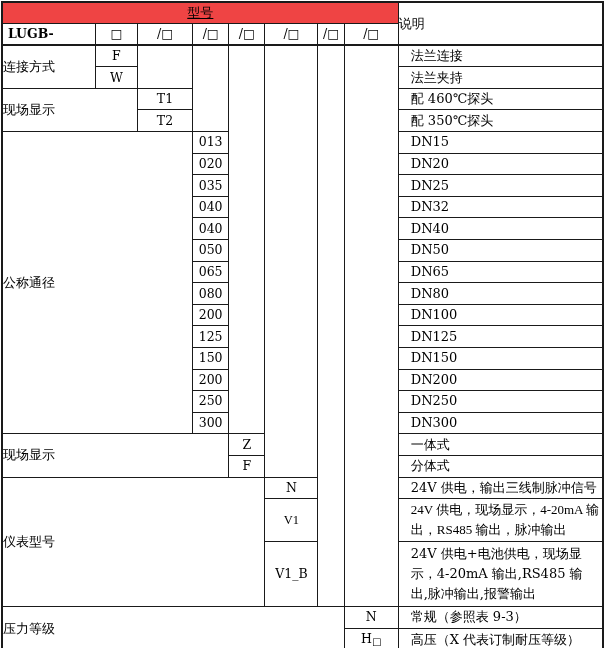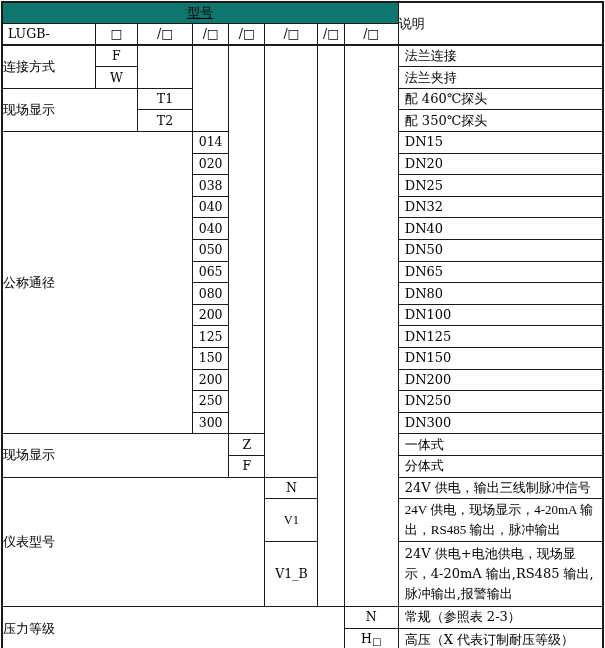--- a/index.html
+++ b/index.html
@@ -18,26 +18,26 @@
     border: 1px solid #1a1a1a;
     padding: 0;
     vertical-align: middle;
     font-weight: normal;
     overflow: hidden;
     line-height: 20px;
   }
   tr.ru  { height: 21.6px; }
   tr.r2u { height: 43.2px; font-family: Liberation Serif, serif; }
   tr.r3u { height: 64.8px; }
-  .hdr   { background: #0f766e; text-align: center; text-decoration: underline; }
+  .hdr   { background: #ef4444; text-align: center; text-decoration: underline; }
   .hdr-w { background: #ffffff; text-align: left; }
   .label { text-align: left; }
   .code  { text-align: center; font-size: 12.5px; }
-  .prefix { text-align: left; padding-left: 5px; font-size: 12.5px; }
-  .desc  { text-align: left; padding-left: 6px; padding-right: 3px; }
+  .prefix { text-align: left; padding-left: 5px; font-size: 12.5px; font-weight: bold; }
+  .desc  { text-align: left; padding-left: 12px; padding-right: 3px; }
   .thickb { border-bottom: 2px solid #1a1a1a; }
   .subbox { font-weight: bold; font-size: 10px; vertical-align: -2px; }
 </style>
 </head>
 <body>
 
 <table class="model-table">
   <colgroup>
     <col style="width:93px">
       <col style="width:42px">
@@ -90,29 +90,29 @@
     <td class="desc">配 460℃探头</td>
   </tr>
 
   <tr class="ru">
     <td class="code">T2</td>
     <td class="desc">配 350℃探头</td>
   </tr>
 
   <tr class="ru">
     <td class="label" rowspan="14" colspan="3">公称通径</td>
-    <td class="code">014</td>
+    <td class="code">013</td>
     <td class="desc">DN15</td>
   </tr>
   <tr class="ru">
     <td class="code">020</td>
     <td class="desc">DN20</td>
   </tr>
   <tr class="ru">
-    <td class="code">038</td>
+    <td class="code">035</td>
     <td class="desc">DN25</td>
   </tr>
   <tr class="ru">
     <td class="code">040</td>
     <td class="desc">DN32</td>
   </tr>
   <tr class="ru">
     <td class="code">040</td>
     <td class="desc">DN40</td>
   </tr>
@@ -173,20 +173,20 @@
     <td class="desc">24V 供电，现场显示，4-20mA 输出，RS485 输出，脉冲输出</td>
   </tr>
   <tr class="r3u">
     <td class="code">V1_B</td>
     <td class="desc">24V 供电+电池供电，现场显示，4-20mA 输出,RS485 输出,脉冲输出,报警输出</td>
   </tr>
 
   <tr class="ru">
     <td class="label" rowspan="2" colspan="7">压力等级</td>
     <td class="code">N</td>
-    <td class="desc">常规（参照表 2-3）</td>
+    <td class="desc">常规（参照表 9-3）</td>
   </tr>
   <tr class="ru">
     <td class="code"><span>H</span><span class="subbox">□</span></td>
     <td class="desc">高压（X 代表订制耐压等级）</td>
   </tr>
 </tbody>
   </table>
 
 </body></html>

